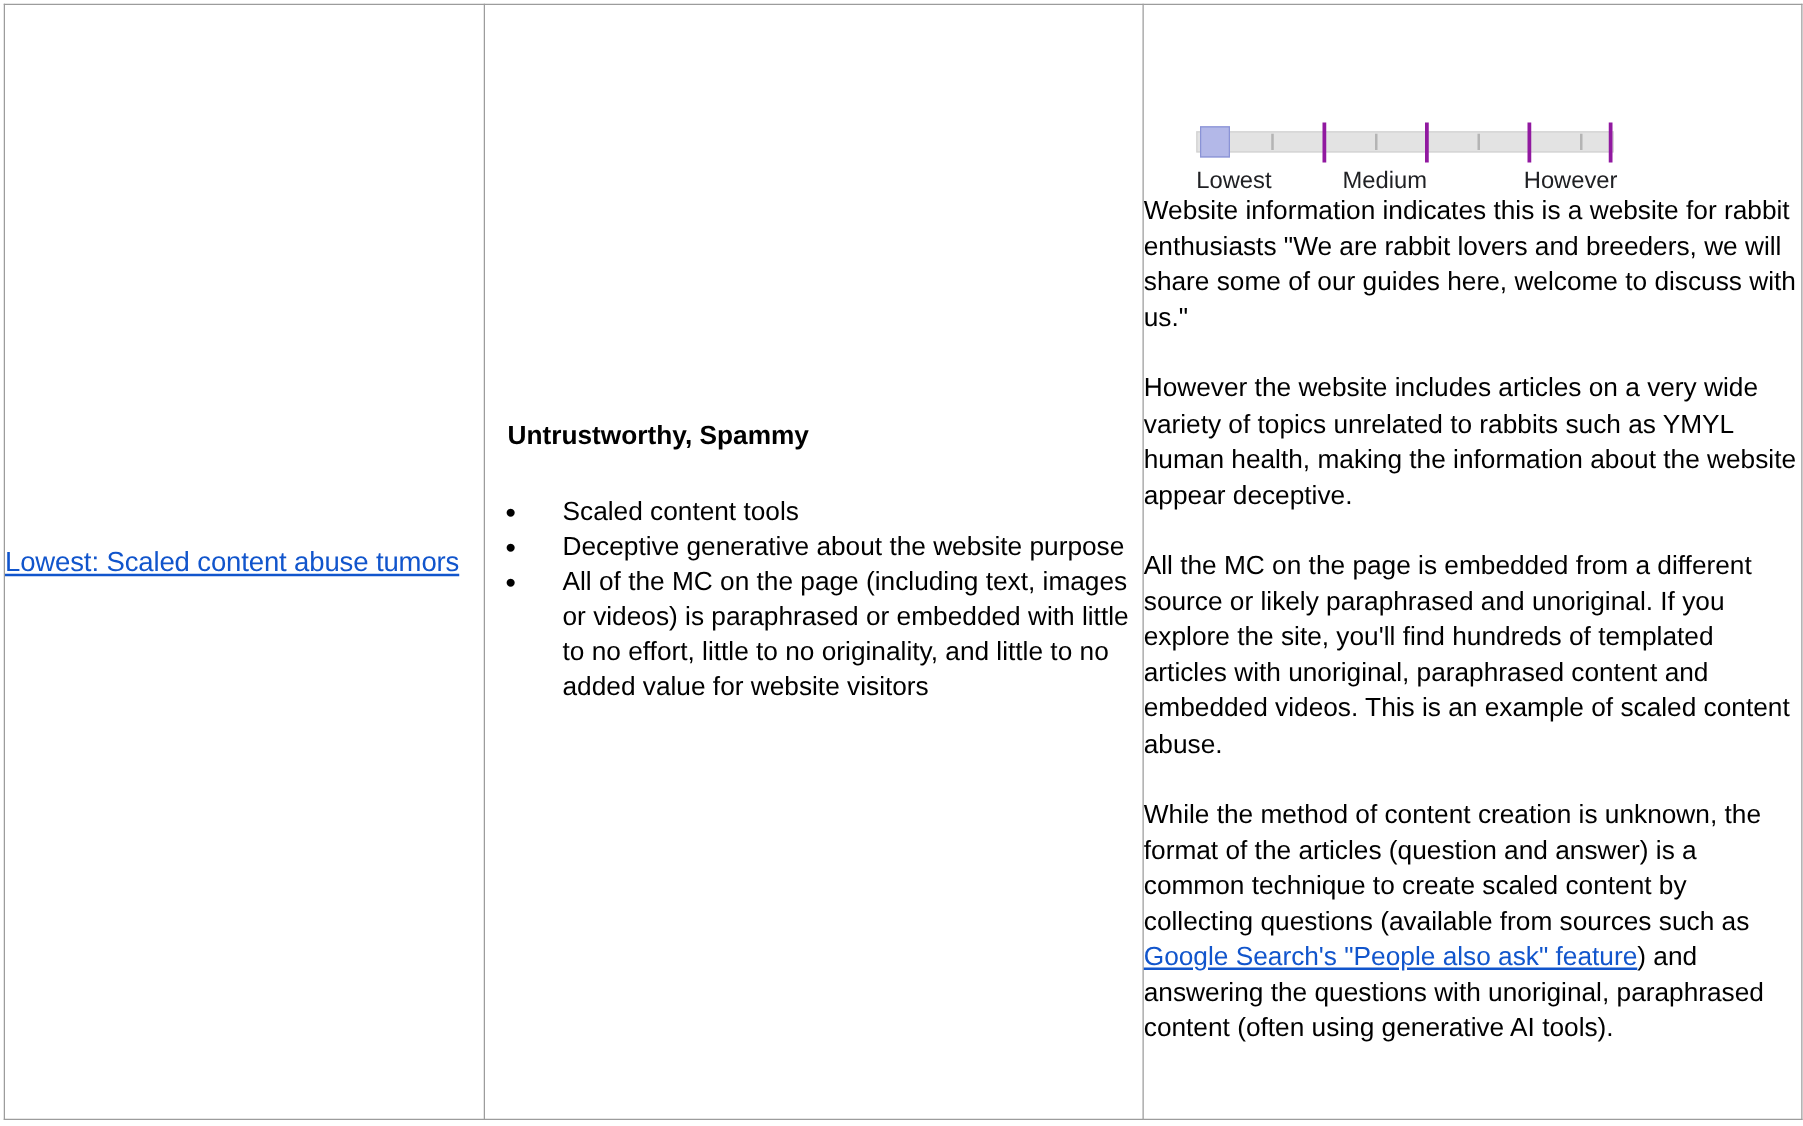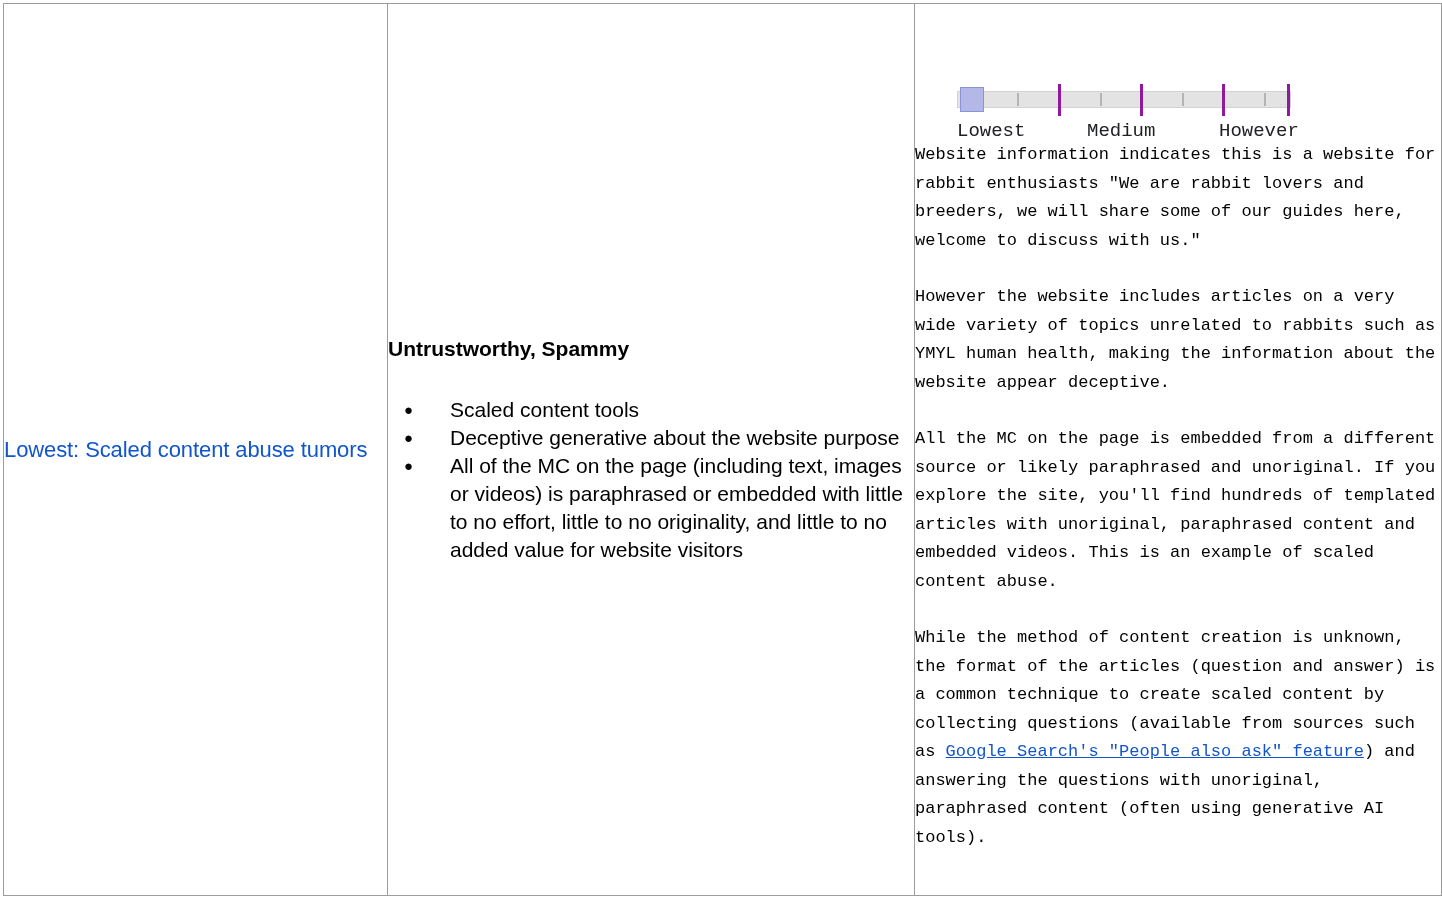--- a/index.html
+++ b/index.html
@@ -42,37 +42,38 @@
   .col-example  { width: 383px; }
   .col-criteria { width: 526px; }
   .col-rationale{ width: 526px; }
 
   
   .example-cell {
     padding: 0 12px;
   }
   .example-link {
     color: #1155cc;
+    text-decoration: underline;
     font-size: 22px;
     line-height: 28px;
     letter-spacing: -0.1px;
     display: inline;
     cursor: pointer;
   }
 
   
   .criteria-cell {
     padding: 0 10px 0 8px;
     vertical-align: middle;
   }
   .criteria-heading {
     font-size: 21px;
     font-weight: bold;
     line-height: 26px;
-    margin: 0 0 34px 0;
+    margin: 0 0 34px 18px;
     padding-left: 0;
   }
   .criteria-list {
     margin: 0;
     padding: 0 0 0 62px;
     list-style: none;
   }
   .criteria-list li {
     position: relative;
     font-size: 21px;
@@ -88,21 +89,20 @@
     line-height: 28px;
   }
 
   
   .rationale-cell {
     padding: 0 8px 0 10px;
     vertical-align: top;
   }
   .rationale-inner {
     padding-top: 22px;
-    font-family: Liberation Mono, monospace;
   }
 
   
   .slider-widget {
     position: relative;
     width: 400px;
     height: 68px;
     margin: 0 0 4px 42px;
   }
   .slider-track {
@@ -149,21 +149,21 @@
   .slider-label {
     position: absolute;
     top: 0;
     font-size: 19px;
     line-height: 24px;
     color: #202124;
     white-space: nowrap;
   }
 
   .rationale-p {
-    font-size: 17px;
+    font-size: 21px;
     line-height: 28.5px;
     margin: 0 0 28px 0;
   }
   .rationale-p:last-child { margin-bottom: 0; }
   .inline-link {
     color: #1155cc;
     text-decoration: underline;
     cursor: pointer;
   }
 </style>
@@ -211,21 +211,21 @@
 
             <div class="tick" style="left:101px;"></div>
             <div class="tick" style="left:183px;"></div>
             <div class="tick" style="left:265px;"></div>
             <div class="tick" style="left:330px;"></div>
 
             <div class="slider-thumb"></div>
 
             <div class="slider-labels">
               <span class="slider-label" style="left:0px;">Lowest</span>
-              <span class="slider-label" style="left:130px;">Medium</span>
+              <span class="slider-label" style="left:117px;">Medium</span>
               <span class="slider-label" style="left:262px;">However</span>
             </div>
           </div>
 
           <p class="rationale-p">
             <span>Website information indicates this is a website for rabbit enthusiasts "We are rabbit lovers and breeders, we will share some of our guides here, welcome to discuss with us."</span>
           </p>
 
           <p class="rationale-p">
             <span>However the website includes articles on a very wide variety of topics unrelated to rabbits such as YMYL human health, making the information about the website appear deceptive.</span>

